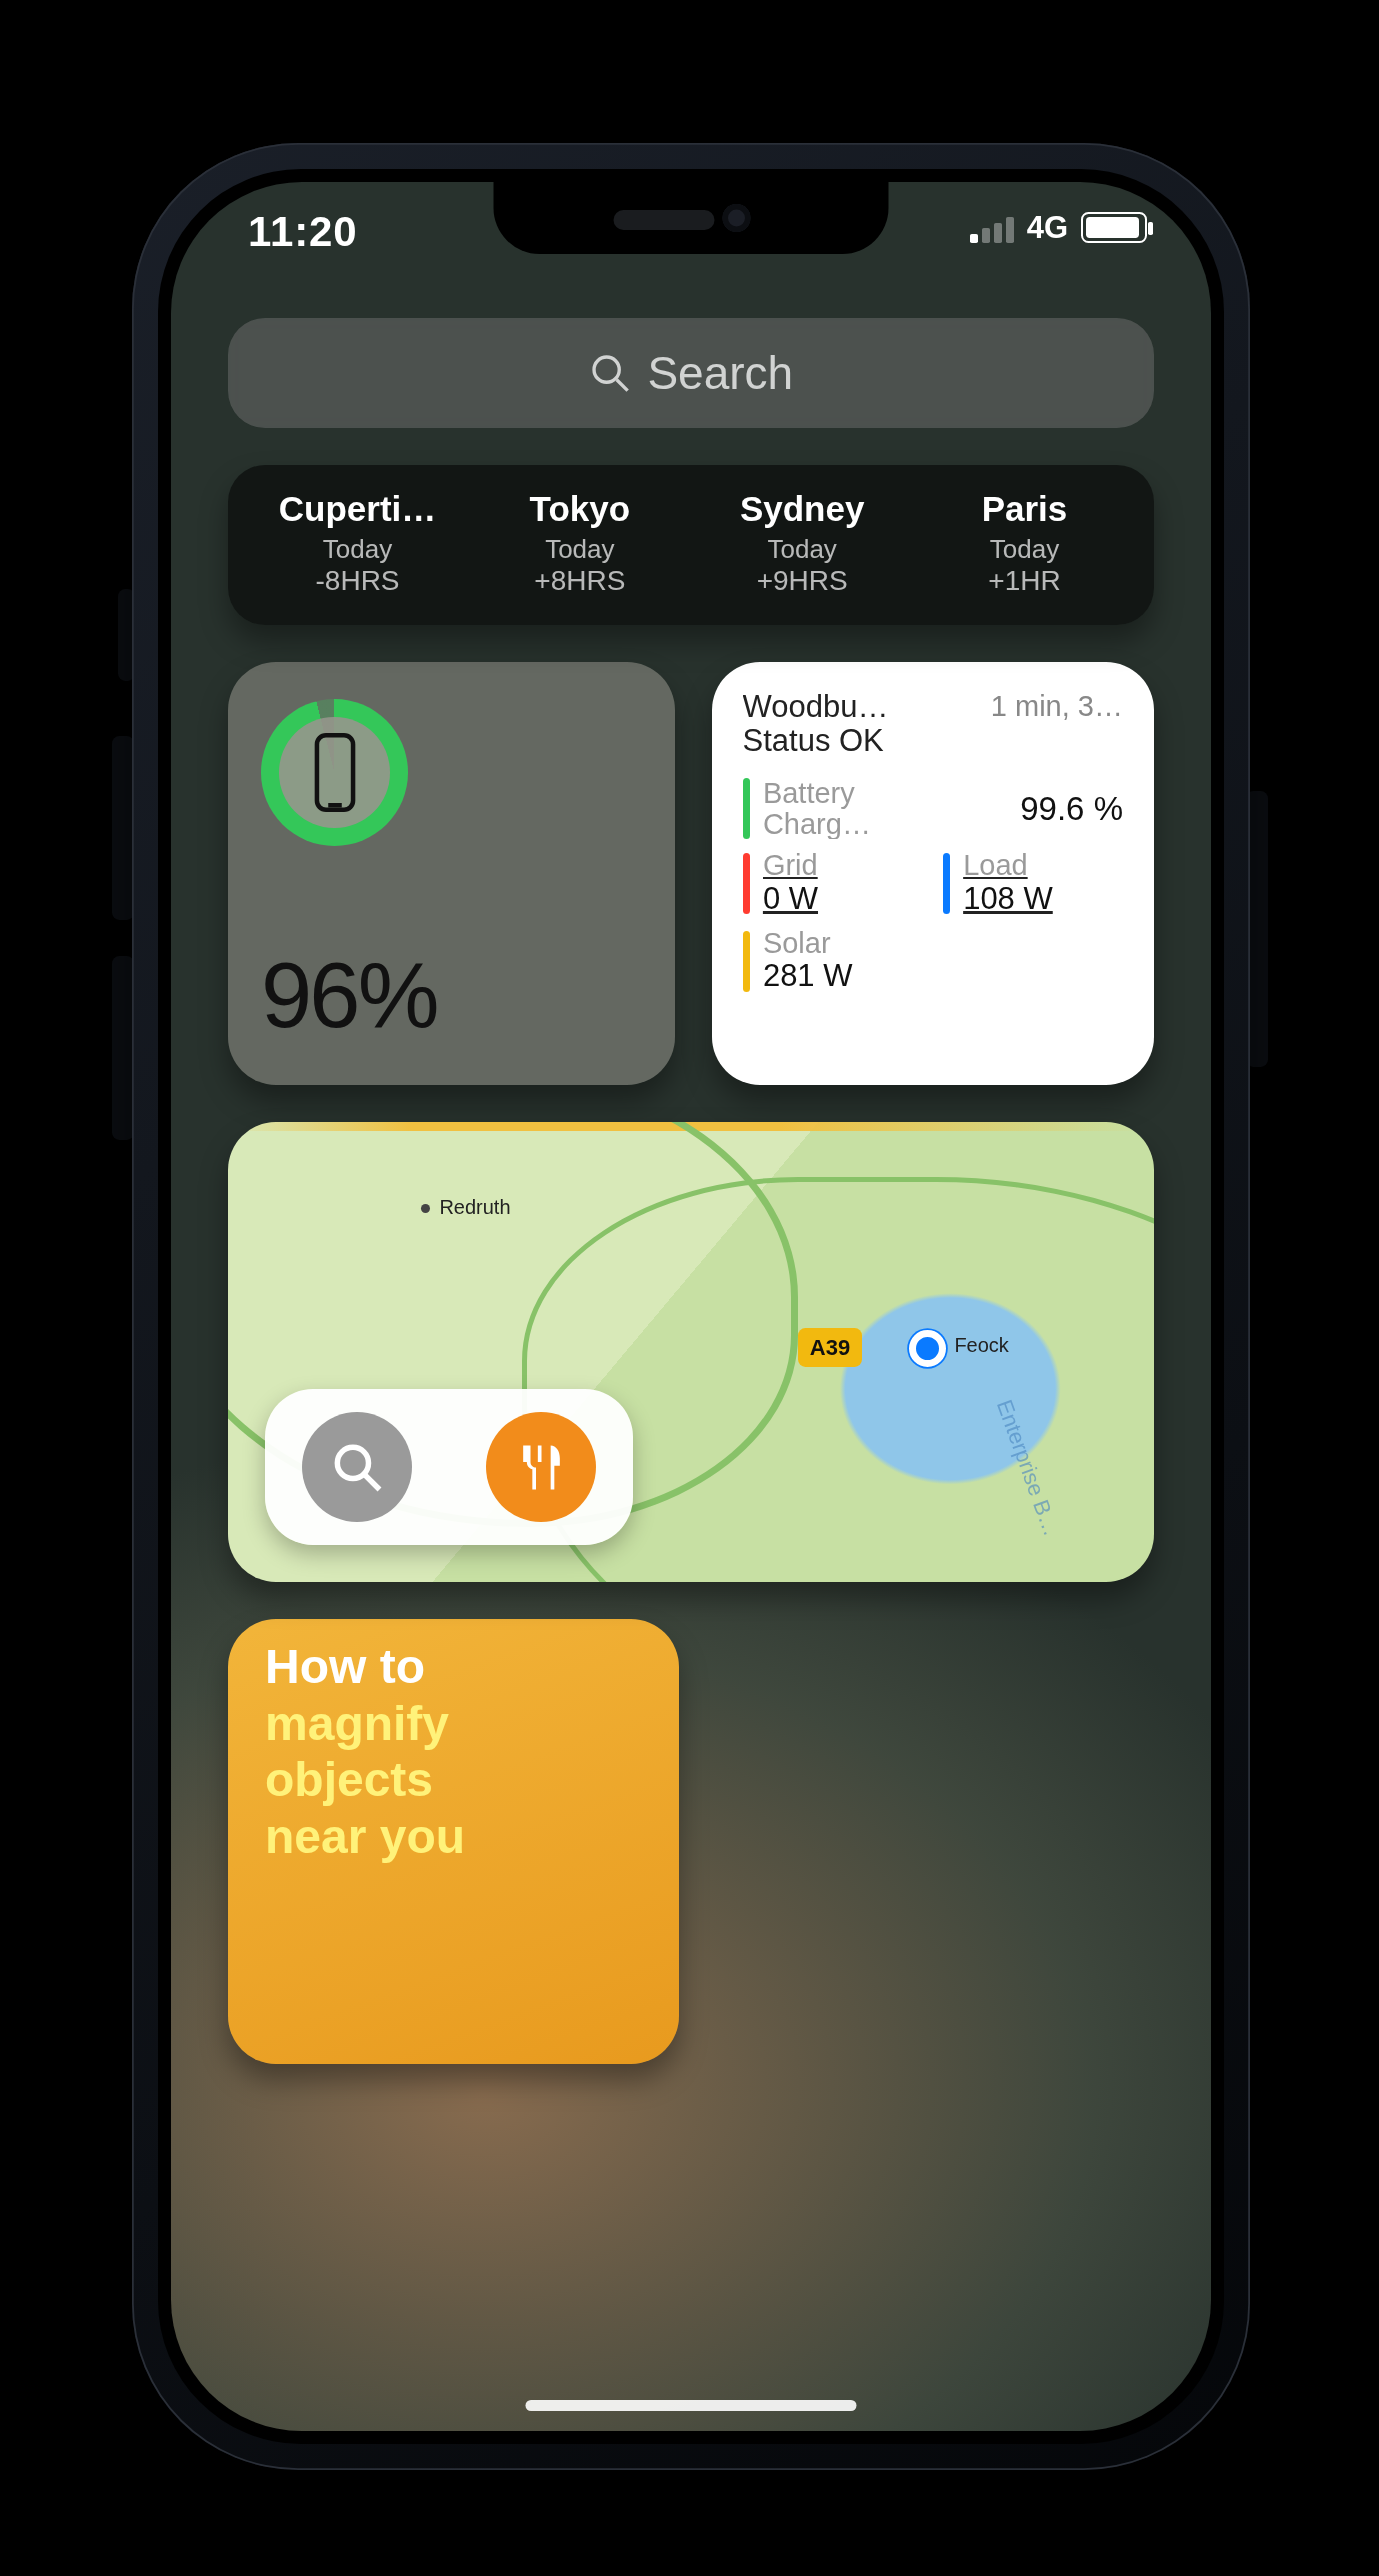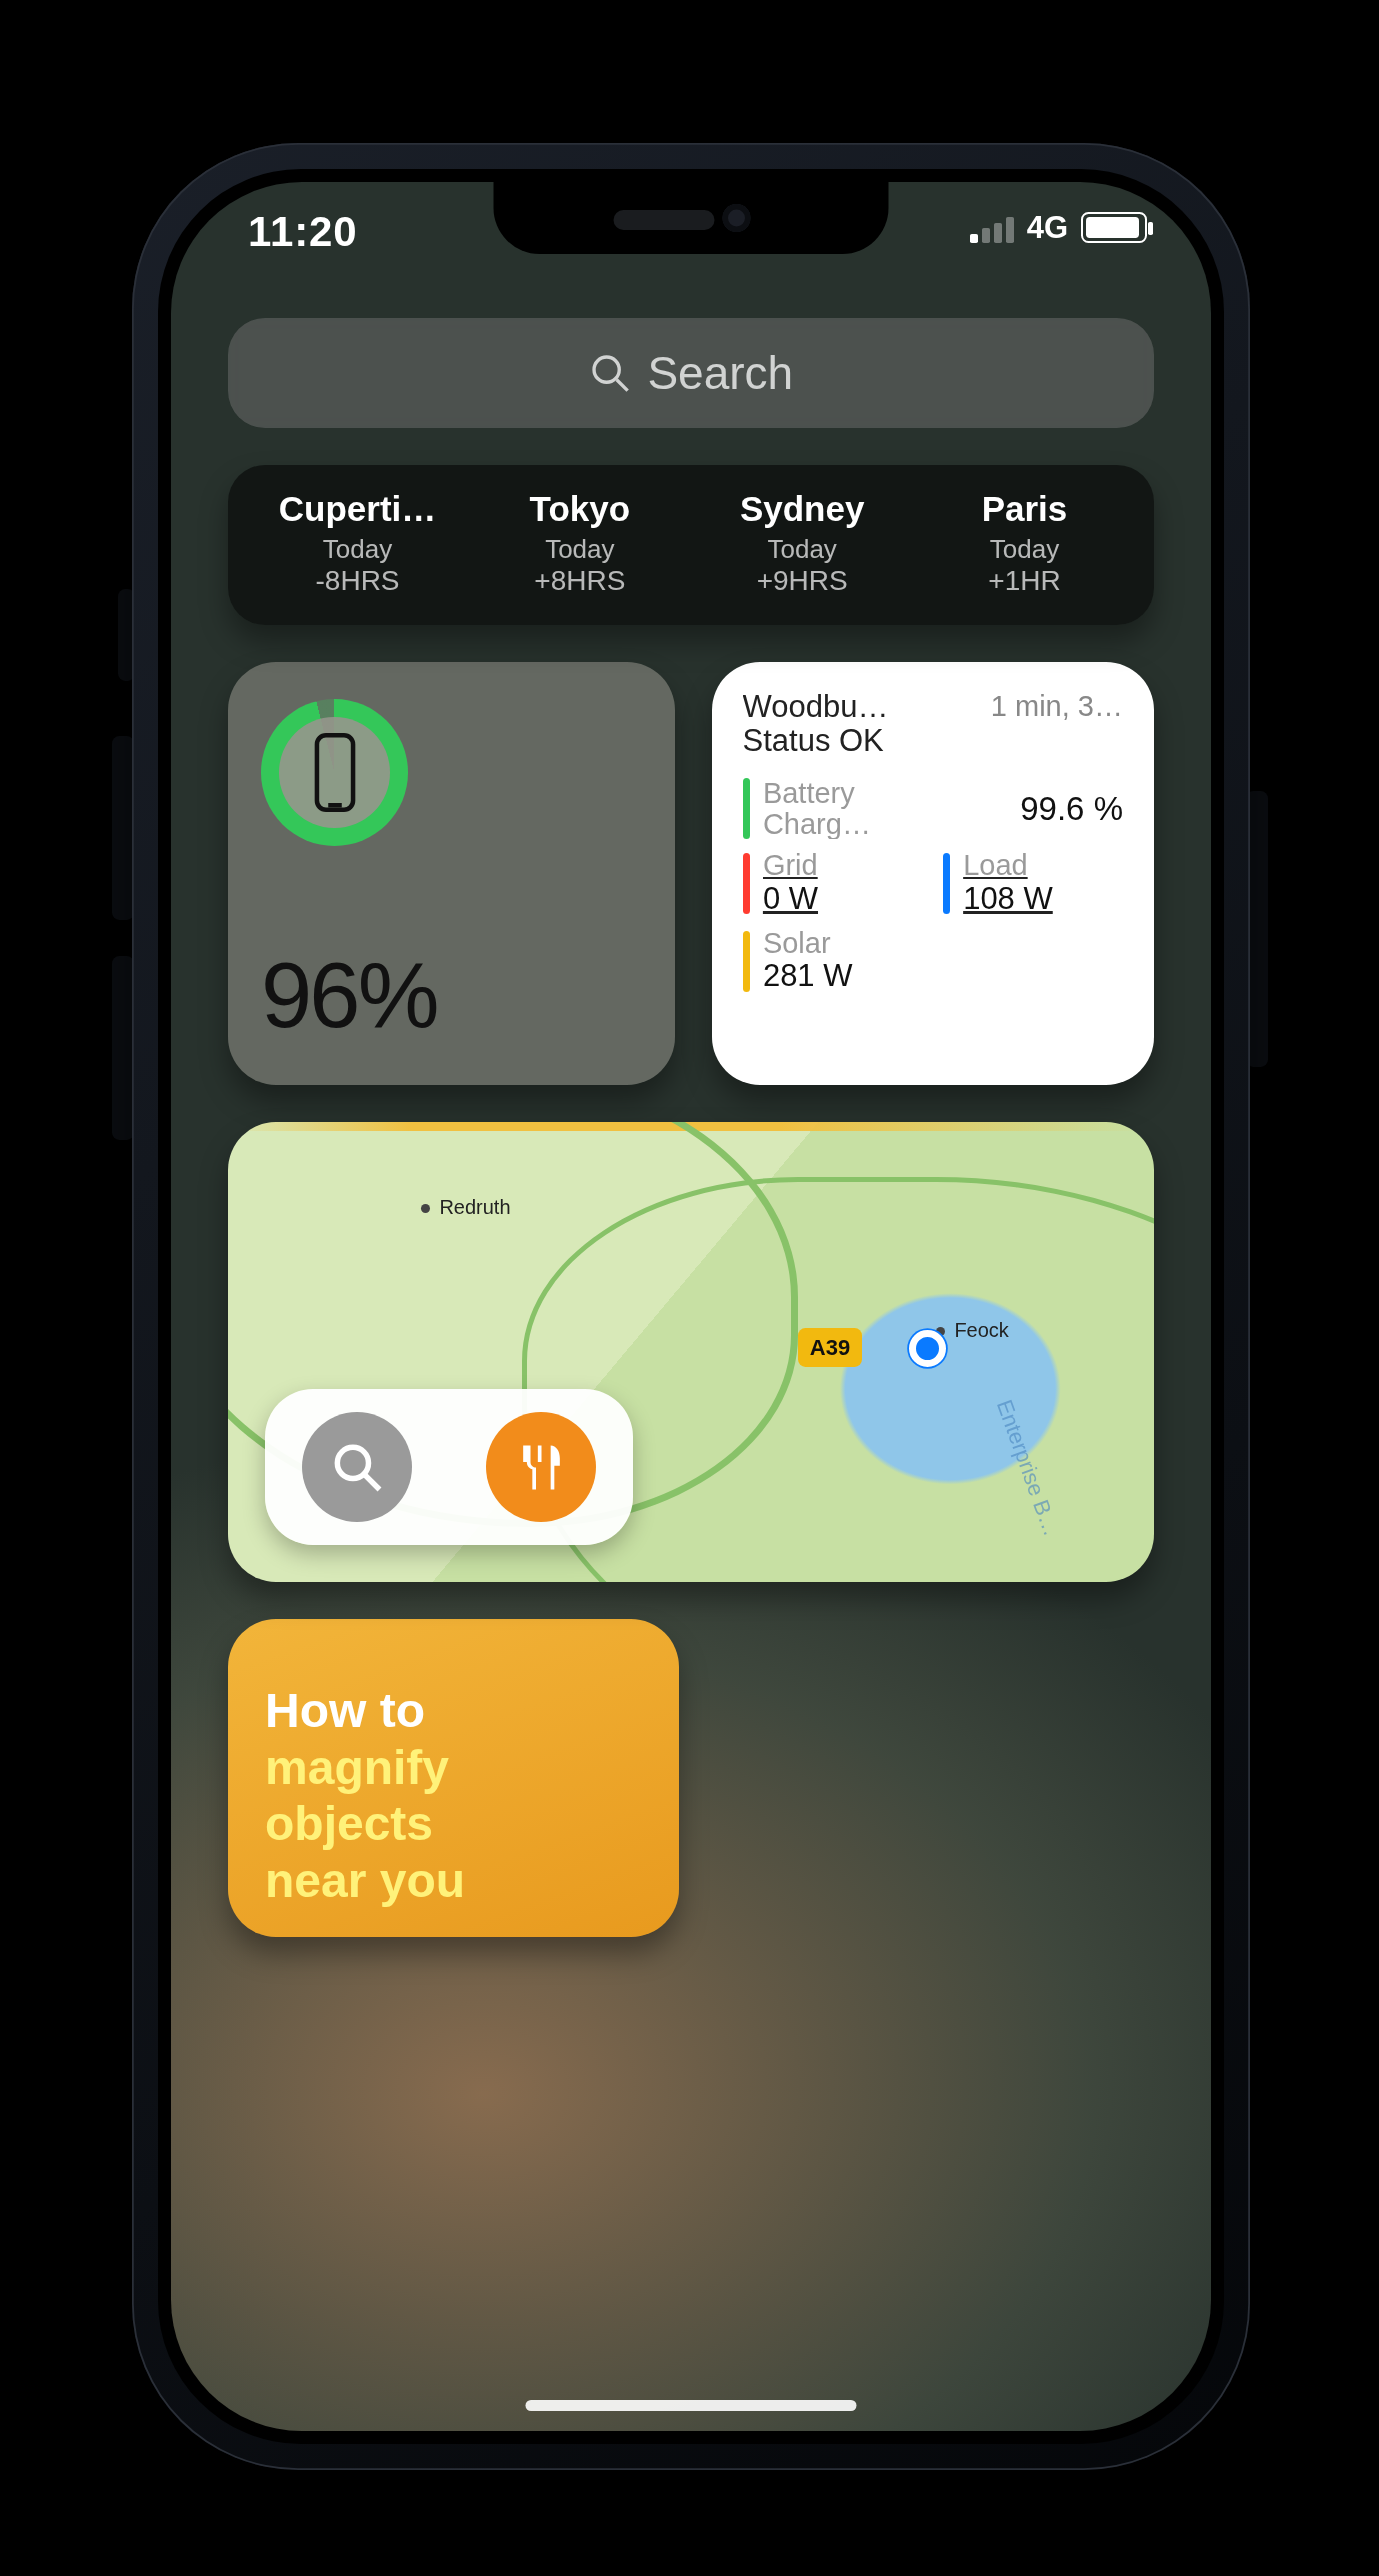--- a/index.html
+++ b/index.html
@@ -119,36 +119,36 @@
       radial-gradient(276px 239px at 78% 58%, #8fc6e9 0 38%, transparent 40%),
       linear-gradient(130deg, #d8e9b8 0 45%, #c7e0a3 45% 100%);
   }
   .road{position:absolute;border:5.5px solid #7fbf63;border-color:#88c268;border-radius:40% 60% 50% 70%;}
   .r1{left:-74px;top:-55px;width:644px;height:460px;border-width:7.4px;}
   .r2{left:294px;top:55px;width:828px;height:552px;border-width:5.5px;}
   .r3{left:37px;top:166px;width:920px;height:184px;border:none;background:linear-gradient(90deg,transparent 0,#f1c040 20%,#f1c040 60%,transparent 100%);height:9.2px;border-radius:9.2px;}
   .map-label{position:absolute;font-size:20px;color:#222;font-weight:500;}
   .redruth{left:193px;top:74px;}
   .redruth::before{content:"";display:inline-block;width:9.2px;height:9.2px;background:#444;border-radius:50%;margin-right:9.2px;vertical-align:middle;}
-  .feock{left:708px;top:197px;}
+  .feock{left:708px;top:212px;}
   .feock::before{content:"";display:inline-block;width:9.2px;height:9.2px;background:#444;border-radius:50%;margin-right:9.2px;vertical-align:middle;}
   .shield{position:absolute;left:570px;top:206px;width:64px;height:39px;background:#f2b90f;border-radius:7.4px;color:#111;font-weight:700;font-size:22px;display:flex;align-items:center;justify-content:center;}
   .loc{position:absolute;left:681px;top:208px;width:37px;height:37px;border-radius:50%;background:#0a7aff;border:7.4px solid #fff;box-shadow:0 0 0 1.8px #0a7aff;}
   .river-label{position:absolute;right:55px;bottom:101px;color:#4a86c0;font-size:22px;transform:rotate(70deg);opacity:.6;}
   .map-pill{position:absolute;left:37px;bottom:37px;width:368px;height:156px;border-radius:48px;background:rgba(255,255,255,.95);display:flex;align-items:center;justify-content:space-around;box-shadow:0 9.2px 22px rgba(0,0,0,.25);}
   .circ{width:110px;height:110px;border-radius:50%;display:flex;align-items:center;justify-content:center;}
   .circ.gray{background:#9a9a9a;}
   .circ.orange{background:#f28c1b;}
   .circ svg{width:55px;height:55px;stroke:#fff;fill:none;stroke-width:6;}
   .circ.orange svg{fill:#fff;stroke:none;}
 
   
-  .tipsw{width:451px;height:318px;border-radius:48px;
+  .tipsw{width:451px;height:445px;border-radius:48px;
     background:linear-gradient(160deg,#f2b53a 0%, #e89a1e 100%);
-    padding:64px 37px; box-shadow:0 16.6px 28px rgba(0,0,0,.35);}
+    padding:20px 37px; box-shadow:0 16.6px 28px rgba(0,0,0,.35);}
   .tips-line{font-size:48px;font-weight:700;line-height:1.18;}
   .tips-line.white{color:#fff;}
   .tips-line.yellow{color:#fff27a;}
 
   
   .home-ind{position:absolute;bottom:20px;left:50%;transform:translateX(-50%);width:331px;height:11px;border-radius:9.2px;background:rgba(255,255,255,.9);z-index:40;}
 </style>
 </head>
 <body>
 

